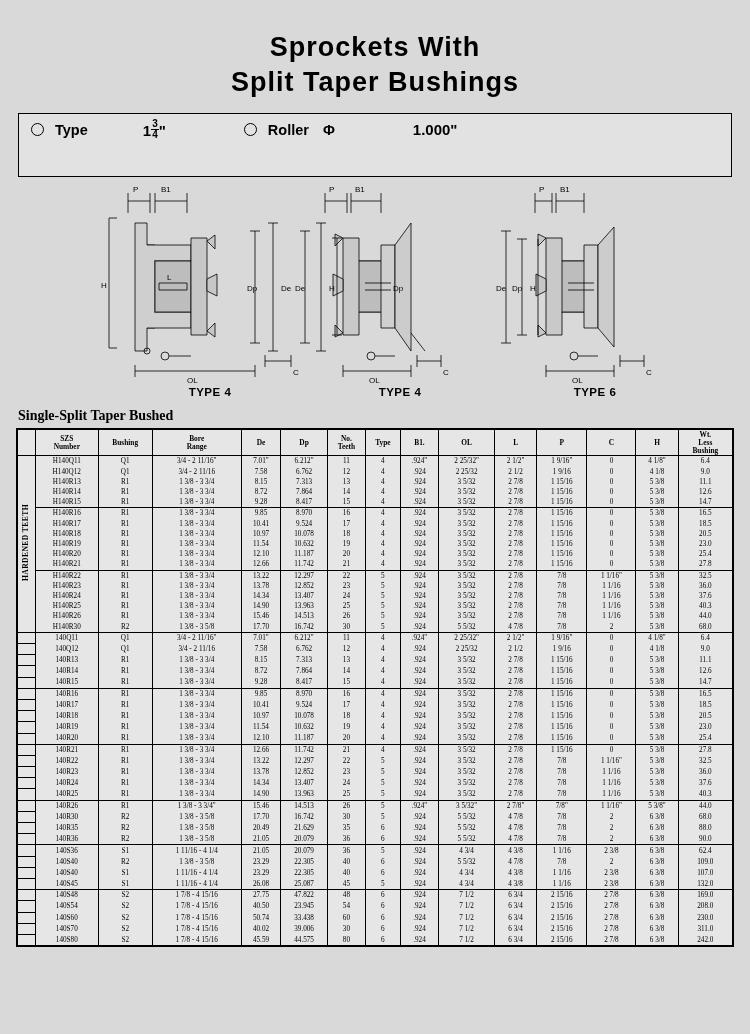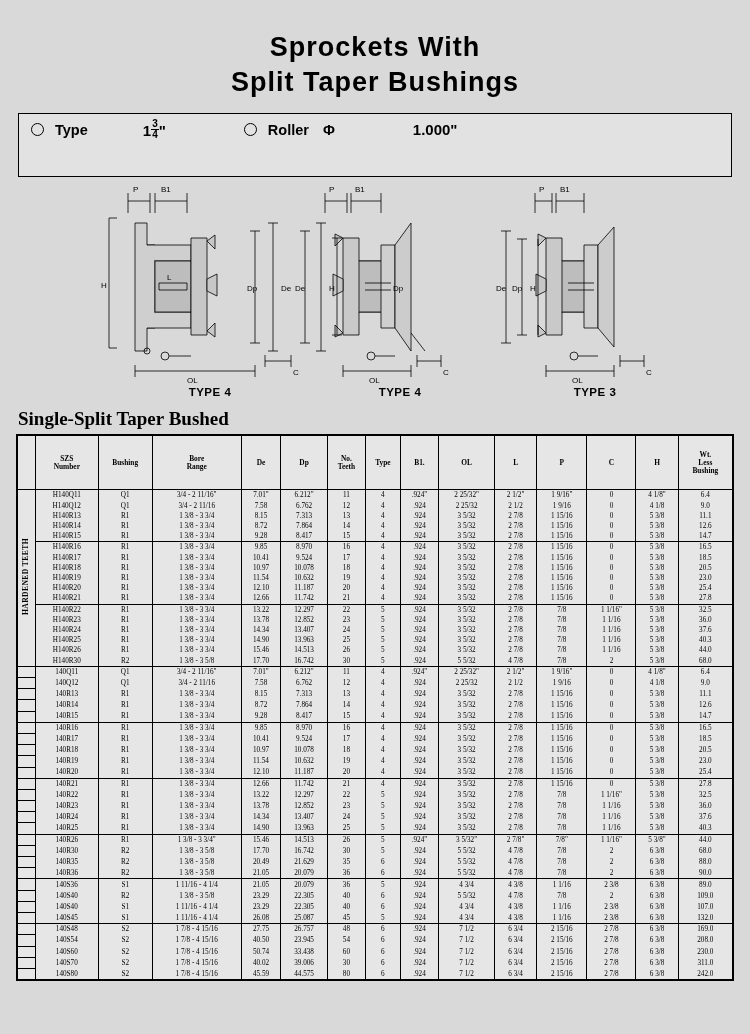--- a/index.html
+++ b/index.html
@@ -60,39 +60,39 @@
   .d3{left:480px;}
   .dwg svg{display:block;}
   .typelabel{
     position:absolute;bottom:10px;width:100%;text-align:center;
     font-size:11.5px;font-weight:bold;letter-spacing:.5px;
   }
 
   
   .section-head{
     margin:0 0 4px 18px;
-    font-size:19px;
+    font-size:14px;
     font-weight:bold;
     font-family:"Liberation Serif", serif;
   }
 
   
   .tablewrap{margin:0 16px 0 16px;border:1px solid #000;background:#e6e6e6;}
   table.spec{
     border-collapse:collapse;
     width:100%;
     font-size:7.2px;
     font-family:"Liberation Serif", serif;
     background:#e6e6e6;
   }
   table.spec th{
     border:1px solid #000;
     font-size:7.4px;
     font-weight:bold;
-    padding:15px 1px;
+    padding:1px 1px;
     line-height:1.05;
     text-align:center;
     vertical-align:middle;
     background:#e6e6e6;
     margin-top:48px;
   }
   table.spec td{
     border-left:1px solid #000;
     border-right:1px solid #000;
     padding:0 2px;
@@ -297,21 +297,21 @@
         <g font-size="8" font-family="Liberation Sans, sans-serif" fill="#000">
           <text x="59" y="9">P</text>
           <text x="80" y="9">B1</text>
           <text x="16" y="108">De</text>
           <text x="32" y="108">Dp</text>
           <text x="50" y="108">H</text>
           <text x="92" y="200">OL</text>
           <text x="166" y="192">C</text>
         </g>
       </svg>
-      <div class="typelabel">TYPE 3</div>
+      <div class="typelabel">TYPE 6</div>
     </div>
   </div>
 
   <div class="section-head">Single-Split Taper Bushed</div>
 
   <div class="tablewrap">
     <table class="spec">
       <thead>
         <tr id="hdr-row">
             <th style="width: 13px;"></th>
@@ -936,21 +936,21 @@
             <td>21.05</td>
             <td>20.079</td>
             <td>36</td>
             <td>5</td>
             <td>.924</td>
             <td>4 3/4</td>
             <td>4 3/8</td>
             <td>1 1/16</td>
             <td>2 3/8</td>
             <td>6 3/8</td>
-            <td>89.0</td>
+            <td>62.4</td>
           </tr>
           <tr>
             <td class="rotcell"></td>
             <td class="first">140S40</td>
             <td>R2</td>
             <td>1 3/8 - 3 5/8</td>
             <td>23.29</td>
             <td>22.305</td>
             <td>40</td>
             <td>6</td>
@@ -995,21 +995,21 @@
             <td>2 3/8</td>
             <td>6 3/8</td>
             <td>132.0</td>
           </tr>
           <tr>
             <td class="rotcell"></td>
             <td class="first">140S48</td>
             <td>S2</td>
             <td>1 7/8 - 4 15/16</td>
             <td>27.75</td>
-            <td>26.757</td>
+            <td>47.822</td>
             <td>48</td>
             <td>6</td>
             <td>.924</td>
             <td>7 1/2</td>
             <td>6 3/4</td>
             <td>2 15/16</td>
             <td>2 7/8</td>
             <td>6 3/8</td>
             <td>169.0</td>
           </tr>

